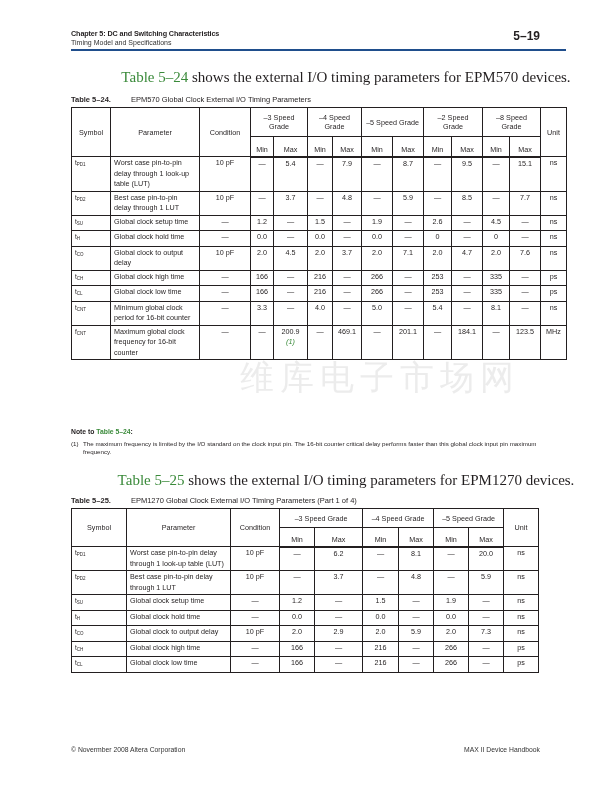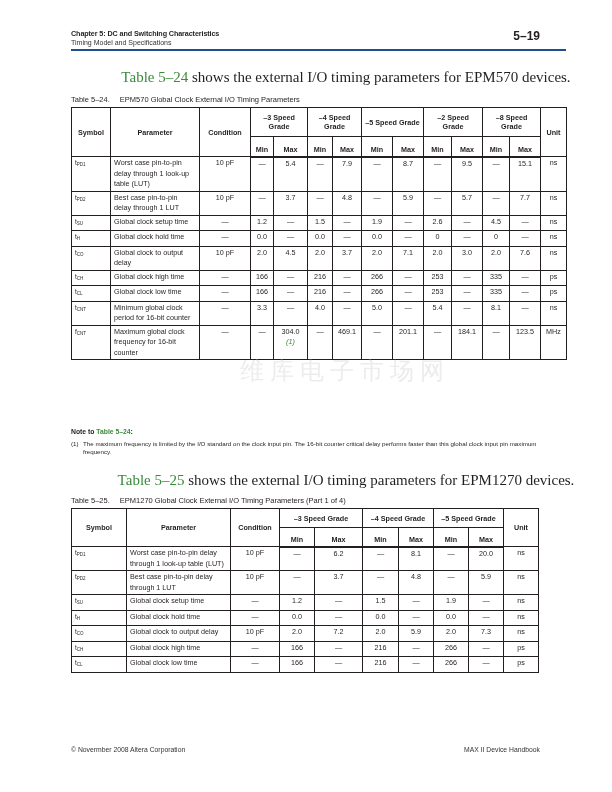--- a/index.html
+++ b/index.html
@@ -5,34 +5,34 @@
   html, body { margin:0; padding:0; background:#fff; }
   body { width:612px; height:792px; position:relative; overflow:hidden;
          font-family:"Liberation Sans", sans-serif; color:#231f20; }
   .hdr-chapter { position:absolute; left:71px; top:29px; font-size:7.2px; font-weight:bold; letter-spacing:-0.1px; }
   .hdr-section { position:absolute; left:71px; top:39px; font-size:7px; color:#333; }
   .hdr-page { position:absolute; right:72px; top:29px; font-size:12px; font-weight:bold; }
   .hdr-rule { position:absolute; left:71px; top:49px; width:495px; height:2px; background:#1f4e8c; }
   .intro { position:absolute; left:0; width:604px; text-align:center; font-family:"Liberation Serif", serif; font-size:15px; color:#231f20;margin-left:44px; }
   .link { color:#3a8a3a; }
   .tcap { position:absolute; left:71px; font-size:7.5px; }
-  .tcap b { font-weight:normal; margin-right:10px; }
+  .tcap b { font-weight:bold; margin-right:20px; }
   table.dt { position:absolute; left:71px; border-collapse:collapse; font-size:7.2px; table-layout:fixed; }
   table.dt td, table.dt th { border:0.8px solid #231f20; padding:1px 3px; vertical-align:top; line-height:10.5px; }
-  table.dt th { font-weight:bold; text-align:center; vertical-align:middle; font-size:7.2px; line-height:9px; }
+  table.dt th { font-weight:normal; text-align:center; vertical-align:middle; font-size:7.2px; line-height:9px; }
   table.dt thead tr:last-child th { border-bottom:2px solid #231f20; vertical-align:bottom; padding-bottom:2px; }
   table.dt td.c { text-align:center; }
   table.dt td.sym { font-size:6.5px; padding-left:3px; }
   .sub { font-size:4.5px; vertical-align:-1px; }
   .note-ref { color:#3a8a3a; font-style:italic; display:block; }
   .note-title { position:absolute; left:71px; top:428px; font-size:6.8px; font-weight:bold; }
   .note-text { position:absolute; left:71px; top:440px; width:495px; font-size:6.2px; line-height:8.2px; }
   .note-text .num { position:absolute; left:0; }
   .note-text .body { display:block; margin-left:12px; }
-  .watermark { position:absolute; left:240px; top:355px; font-size:24px; color:rgba(200,200,200,0.35); letter-spacing:6px; font-family:"DejaVu Sans", sans-serif; pointer-events:none; }
+  .watermark { position:absolute; left:240px; top:355px; font-size:34px; color:rgba(200,200,200,0.35); letter-spacing:6px; font-family:"DejaVu Sans", sans-serif; pointer-events:none; }
   .foot-left { position:absolute; left:71px; top:746px; font-size:6.8px; color:#333; }
   .foot-right { position:absolute; right:72px; top:746px; font-size:6.8px; color:#333; }
 </style>
 </head>
 <body>
 
 <div class="hdr-chapter">Chapter 5:  DC and Switching Characteristics</div>
 <div class="hdr-section">Timing Model and Specifications</div>
 <div class="hdr-page">5–19</div>
 <div class="hdr-rule"></div>
@@ -108,21 +108,21 @@
         <td class="sym"><span>t</span><span class="sub">PD2</span></td>
         <td>Best case pin-to-pin delay through 1 LUT</td>
         <td class="c">10 pF</td>
         <td class="c"><span>—</span></td>
         <td class="c"><span>3.7</span></td>
         <td class="c"><span>—</span></td>
         <td class="c"><span>4.8</span></td>
         <td class="c"><span>—</span></td>
         <td class="c"><span>5.9</span></td>
         <td class="c"><span>—</span></td>
-        <td class="c"><span>5.7</span></td>
+        <td class="c"><span>8.5</span></td>
         <td class="c"><span>—</span></td>
         <td class="c"><span>7.7</span></td>
         <td class="c">ns</td>
       </tr>
       <tr>
         <td class="sym"><span>t</span><span class="sub">SU</span></td>
         <td>Global clock setup time</td>
         <td class="c">—</td>
         <td class="c"><span>1.2</span></td>
         <td class="c"><span>—</span></td>
@@ -156,21 +156,21 @@
         <td class="sym"><span>t</span><span class="sub">CO</span></td>
         <td>Global clock to output delay</td>
         <td class="c">10 pF</td>
         <td class="c"><span>2.0</span></td>
         <td class="c"><span>4.5</span></td>
         <td class="c"><span>2.0</span></td>
         <td class="c"><span>3.7</span></td>
         <td class="c"><span>2.0</span></td>
         <td class="c"><span>7.1</span></td>
         <td class="c"><span>2.0</span></td>
-        <td class="c"><span>3.0</span></td>
+        <td class="c"><span>4.7</span></td>
         <td class="c"><span>2.0</span></td>
         <td class="c"><span>7.6</span></td>
         <td class="c">ns</td>
       </tr>
       <tr>
         <td class="sym"><span>t</span><span class="sub">CH</span></td>
         <td>Global clock high time</td>
         <td class="c">—</td>
         <td class="c"><span>166</span></td>
         <td class="c"><span>—</span></td>
@@ -214,21 +214,21 @@
         <td class="c"><span>—</span></td>
         <td class="c"><span>8.1</span></td>
         <td class="c"><span>—</span></td>
         <td class="c">ns</td>
       </tr>
       <tr>
         <td class="sym"><span>f</span><span class="sub">CNT</span></td>
         <td>Maximum global clock frequency for 16-bit counter</td>
         <td class="c">—</td>
         <td class="c"><span>—</span></td>
-        <td class="c"><span>304.0</span><span class="note-ref">(1)</span></td>
+        <td class="c"><span>200.9</span><span class="note-ref">(1)</span></td>
         <td class="c"><span>—</span></td>
         <td class="c"><span>469.1</span></td>
         <td class="c"><span>—</span></td>
         <td class="c"><span>201.1</span></td>
         <td class="c"><span>—</span></td>
         <td class="c"><span>184.1</span></td>
         <td class="c"><span>—</span></td>
         <td class="c"><span>123.5</span></td>
         <td class="c">MHz</td>
       </tr>
@@ -332,21 +332,21 @@
         <td class="c"><span>—</span></td>
         <td class="c"><span>0.0</span></td>
         <td class="c"><span>—</span></td>
         <td class="c">ns</td>
       </tr>
       <tr>
         <td class="sym"><span>t</span><span class="sub">CO</span></td>
         <td>Global clock to output delay</td>
         <td class="c">10 pF</td>
         <td class="c"><span>2.0</span></td>
-        <td class="c"><span>7.2</span></td>
+        <td class="c"><span>2.9</span></td>
         <td class="c"><span>2.0</span></td>
         <td class="c"><span>5.9</span></td>
         <td class="c"><span>2.0</span></td>
         <td class="c"><span>7.3</span></td>
         <td class="c">ns</td>
       </tr>
       <tr>
         <td class="sym"><span>t</span><span class="sub">CH</span></td>
         <td>Global clock high time</td>
         <td class="c">—</td>

